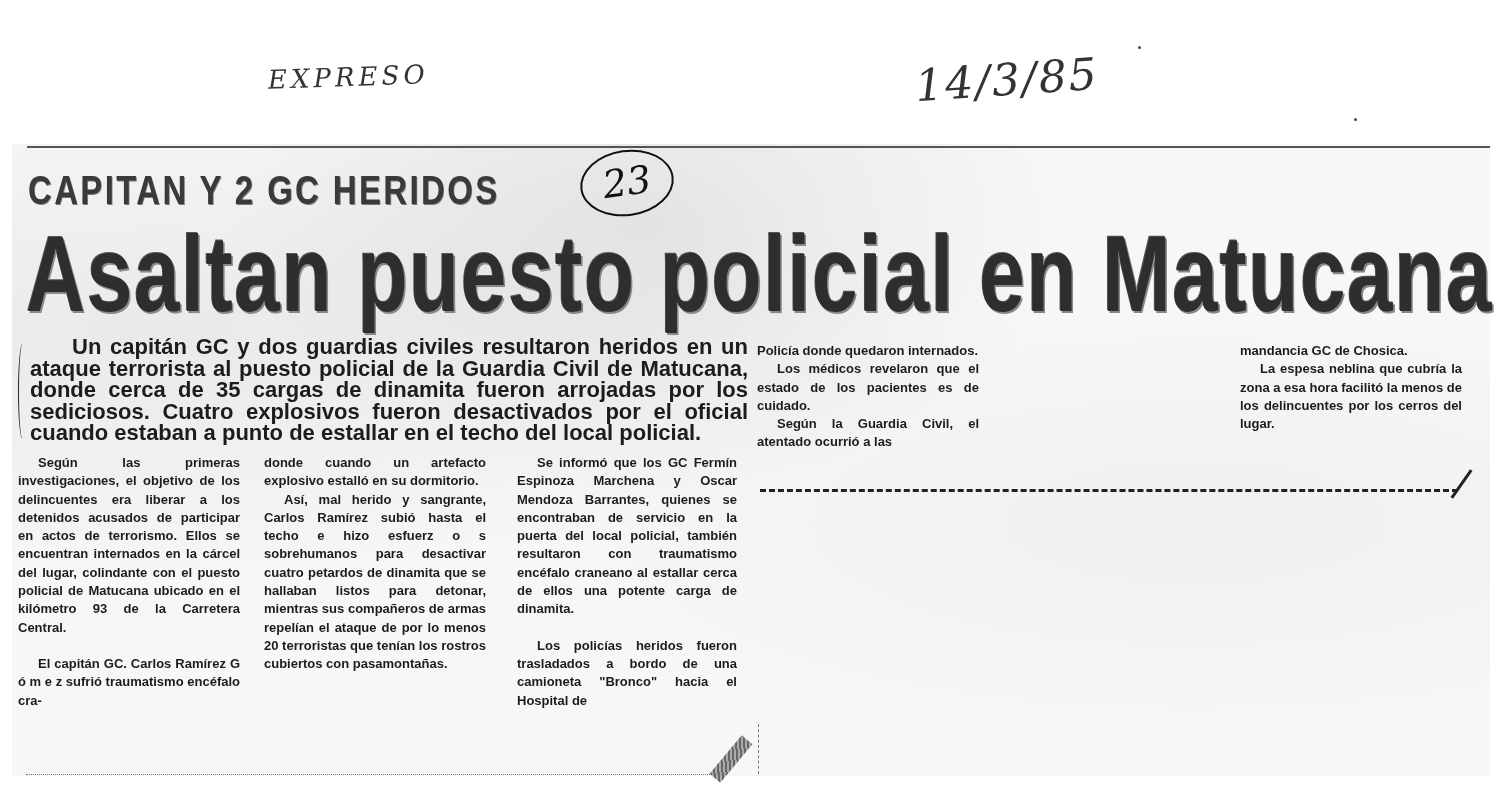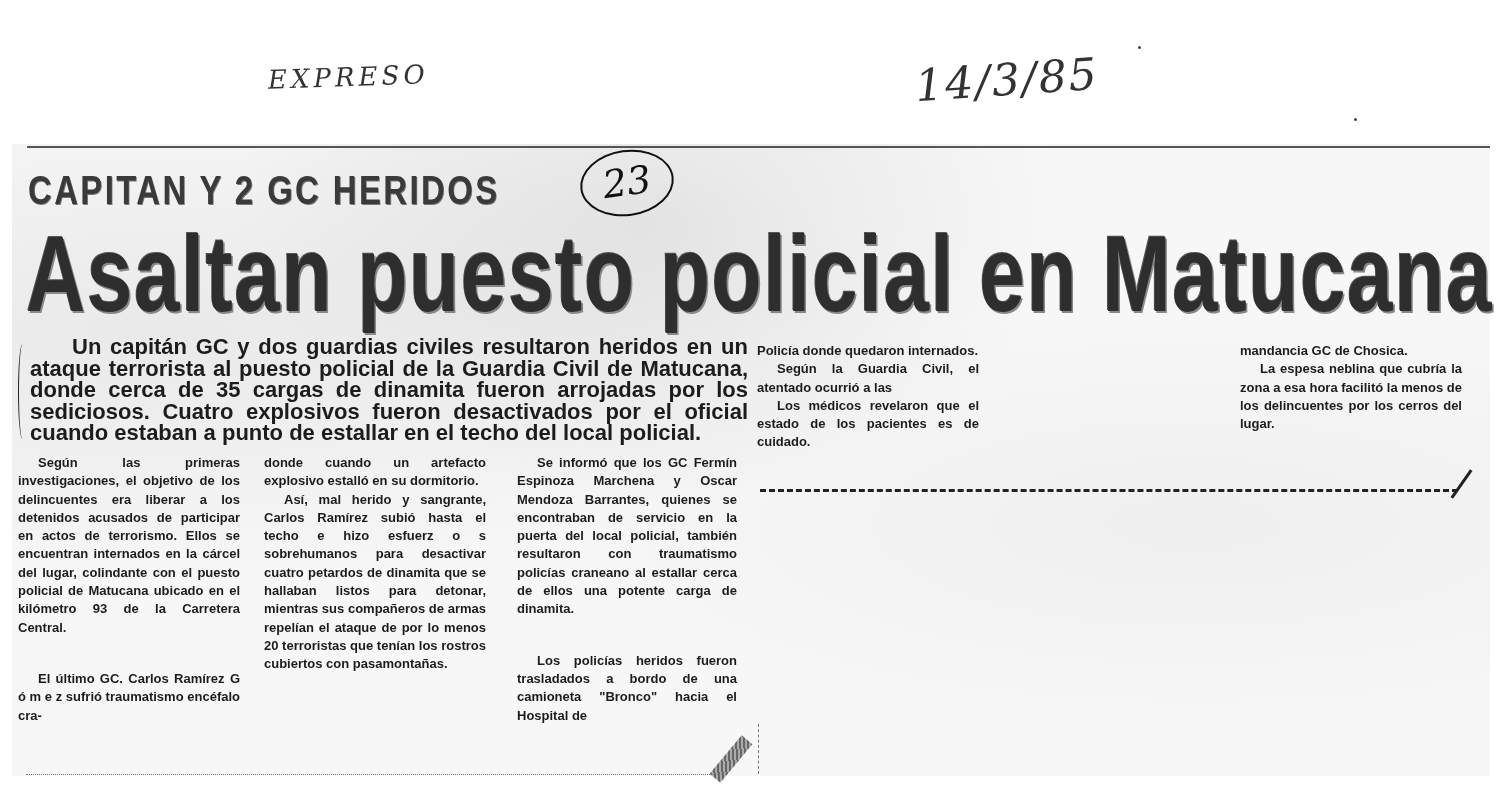--- a/index.html
+++ b/index.html
@@ -61,21 +61,21 @@
     position: absolute; left: 6px; top: 200px; width: 8px; height: 95px;
     border-left: 1.5px solid #222; border-radius: 50% 0 0 50%;
   }
   .col {
     position: absolute;
     font-family: "Liberation Sans", sans-serif; font-weight: bold;
     font-size: 13px; line-height: 18.3px; color: #1c1c1c;
     text-align: justify;
   }
   .col p { margin: 0; text-indent: 20px; }
-  .col p.gap { margin-top: 33px; }
+  .col p.gap { margin-top: 18px; }
   .col p.noindent { text-indent: 0; }
   #col1 { left: 6px; top: 310px; width: 222px; }
   #col2 { left: 252px; top: 310px; width: 222px; }
   #col3 { left: 505px; top: 310px; width: 220px; }
   #col4 { left: 745px; top: 198px; width: 222px; }
   #col5 { left: 986px; top: 198px; width: 222px; }
   #col6 { left: 1228px; top: 198px; width: 222px; }
 
   #dash-rule {
     position: absolute; left: 748px; top: 345px; width: 698px; height: 0;
@@ -111,34 +111,34 @@
   <div id="top-rule"></div>
   <div id="kicker">CAPITAN Y 2 GC HERIDOS</div>
   <div id="page-number-circle">23</div>
   <div id="headline">Asaltan puesto policial en Matucana</div>
 
   <div id="lede-bracket"></div>
   <div id="lede">Un capitán GC y dos guardias civiles resultaron heridos en un ataque terrorista al puesto policial de la Guardia Civil de Matucana, donde cerca de 35 cargas de dinamita fueron arrojadas por los sediciosos. Cuatro explosivos fueron desactivados por el oficial cuando estaban a punto de estallar en el techo del local policial.</div>
 
   <div id="col1" class="col">
     <p>Según las primeras investigaciones, el objetivo de los delincuentes era liberar a los detenidos acusados de participar en actos de terrorismo. Ellos se encuentran internados en la cárcel del lugar, colindante con el puesto policial de Matucana ubicado en el kilómetro 93 de la Carretera Central.</p>
-    <p class="gap">El último GC. Carlos Ramírez G ó m e z sufrió traumatismo encéfalo cra-</p>
+    <p class="gap">El capitán GC. Carlos Ramírez G ó m e z sufrió traumatismo encéfalo cra-</p>
   </div>
   <div id="col2" class="col">
     <p class="noindent">donde cuando un artefacto explosivo estalló en su dormitorio.</p>
     <p>Así, mal herido y sangrante, Carlos Ramírez subió hasta el techo e hizo esfuerz o s sobrehumanos para desactivar cuatro petardos de dinamita que se hallaban listos para detonar, mientras sus compañeros de armas repelían el ataque de por lo menos 20 terroristas que tenían los rostros cubiertos con pasamontañas.</p>
   </div>
   <div id="col3" class="col">
-    <p>Se informó que los GC Fermín Espinoza Marchena y Oscar Mendoza Barrantes, quienes se encontraban de servicio en la puerta del local policial, también resultaron con traumatismo policías craneano al estallar cerca de ellos una potente carga de dinamita.</p>
+    <p>Se informó que los GC Fermín Espinoza Marchena y Oscar Mendoza Barrantes, quienes se encontraban de servicio en la puerta del local policial, también resultaron con traumatismo encéfalo craneano al estallar cerca de ellos una potente carga de dinamita.</p>
     <p class="gap">Los policías heridos fueron trasladados a bordo de una camioneta "Bronco" hacia el Hospital de</p>
   </div>
   <div id="col4" class="col">
     <p class="noindent">Policía donde quedaron internados.</p>
+    <p>Los médicos revelaron que el estado de los pacientes es de cuidado.</p>
     <p>Según la Guardia Civil, el atentado ocurrió a las</p>
-    <p>Los médicos revelaron que el estado de los pacientes es de cuidado.</p>
   </div>
   <div id="col6" class="col">
     <p class="noindent">mandancia GC de Chosica.</p>
     <p>La espesa neblina que cubría la zona a esa hora facilitó la menos de los delincuentes por los cerros del lugar.</p>
   </div>
 
   <div id="dash-rule"></div>
   <div id="slash-mark-right"></div>
   <div id="slash-mark-bottom"></div>
   <div id="col-divider"></div>

